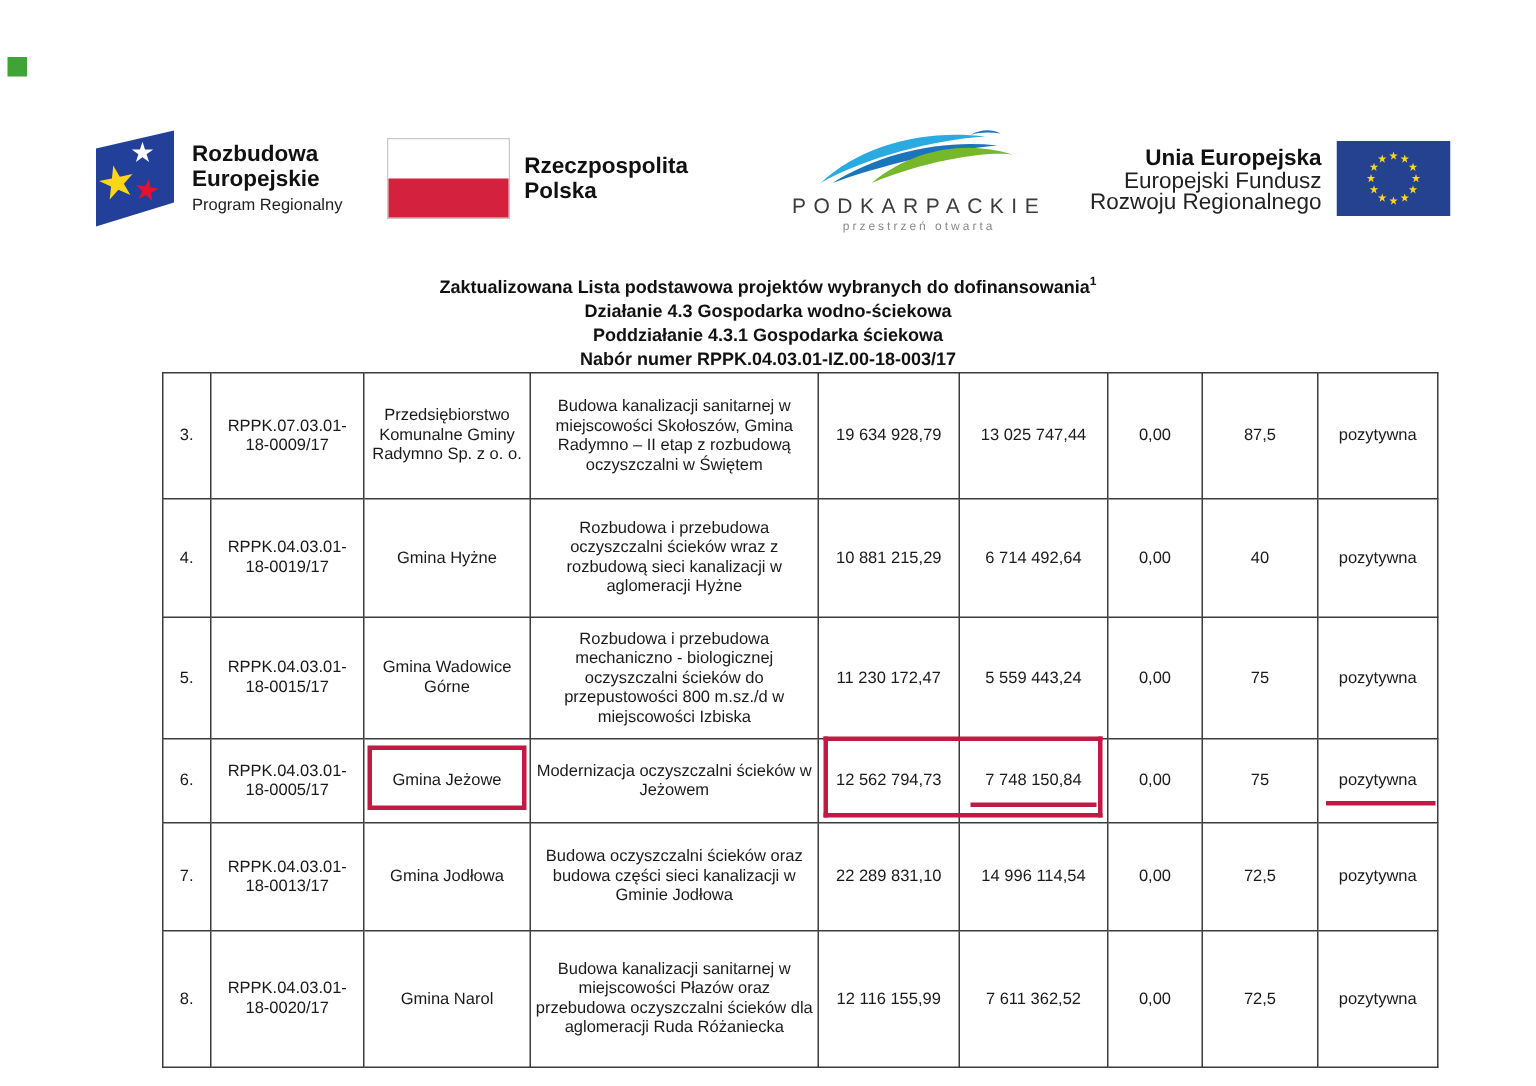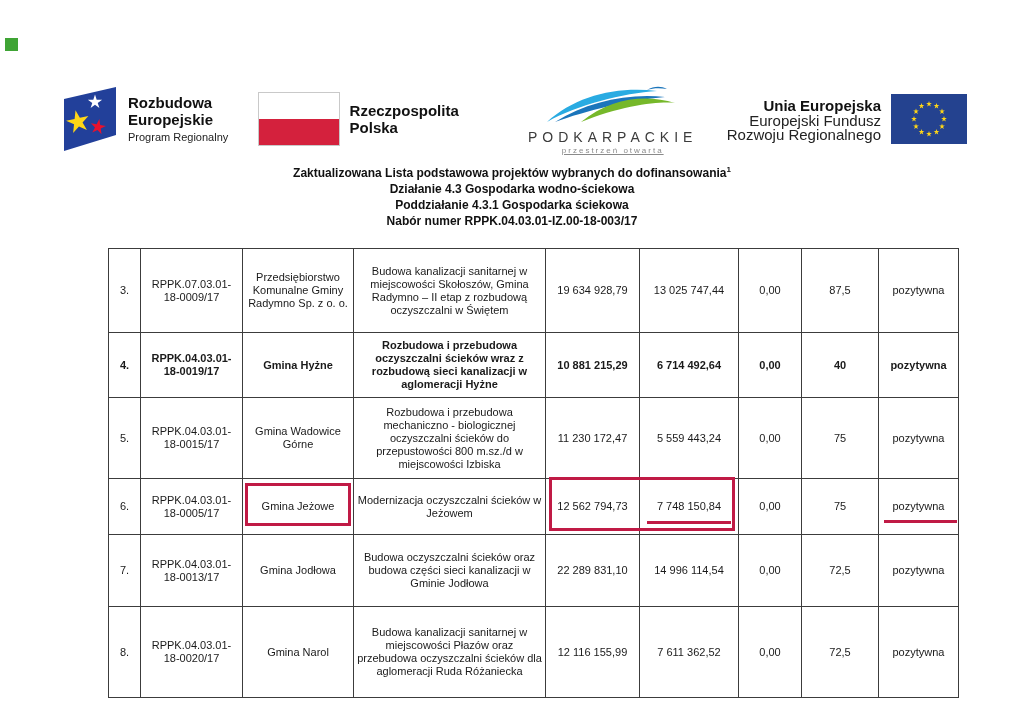--- a/index.html
+++ b/index.html
@@ -16,38 +16,38 @@
   .logo-block { display:flex; align-items:center; gap:10px; }
   .logo-text-b { font-weight:bold; font-size:15px; line-height:17px; color:#111; }
   .logo-text-s { font-size:11px; line-height:14px; color:#222; margin-top:2px; }
 
   .pl-flag { width:82px; height:54px; border:1px solid #c9c9c9; display:flex; flex-direction:column; }
   .pl-flag .w { flex:1; background:#ffffff; }
   .pl-flag .r { flex:1; background:#d4213d; }
 
   .pk-block { display:flex; flex-direction:column; align-items:center;margin-left:40px; }
   .pk-name { font-size:14px; letter-spacing:5px; color:#3c3c3c; margin-top:1px; }
-  .pk-sub { font-size:8px; letter-spacing:2px; color:#8a8a8a; margin-top:1px;text-decoration:underline; }
+  .pk-sub { font-size:8px; letter-spacing:2px; color:#8a8a8a; margin-top:1px; }
 
   .eu-text { text-align:right; }
   .eu-sub { font-size:15px; line-height:14px; color:#222; }
 
   
-  .doc-title { position:absolute; top:162px; left:0; width:100%; text-align:center;
+  .doc-title { position:absolute; top:180px; left:0; width:100%; text-align:center;
                font-weight:bold; font-size:12px; line-height:16px; color:#111; }
   .doc-title sup { font-size:8px; }
 
   
   .table-wrap { position:absolute; top:248px; left:108px; width:850px; }
   table { width:100%; border-collapse:collapse; table-layout:fixed;
           font-size:11px; line-height:13px; color:#1a1a1a; }
   td { border:1px solid #3c3c3c; text-align:center; vertical-align:middle; padding:3px 3px; }
   .num { white-space:nowrap; }
   tr.r3 td { height:84px; }
-  tr.r4 td { height:65px;font-weight:bold; }
+  tr.r4 td { height:79px; }
   tr.r5 td { height:81px; }
   tr.r6 td { height:56px; }
   tr.r7 td { height:72px; }
   tr.r8 td { height:91px; }
 
   
   :root { --red:#c01a45; }
   td.rel { position:relative; }
   .hl-box { position:absolute; border:3px solid var(--red); pointer-events:none; }
   .hl-applicant { left:2px; right:2px; top:4px; bottom:8px; }

